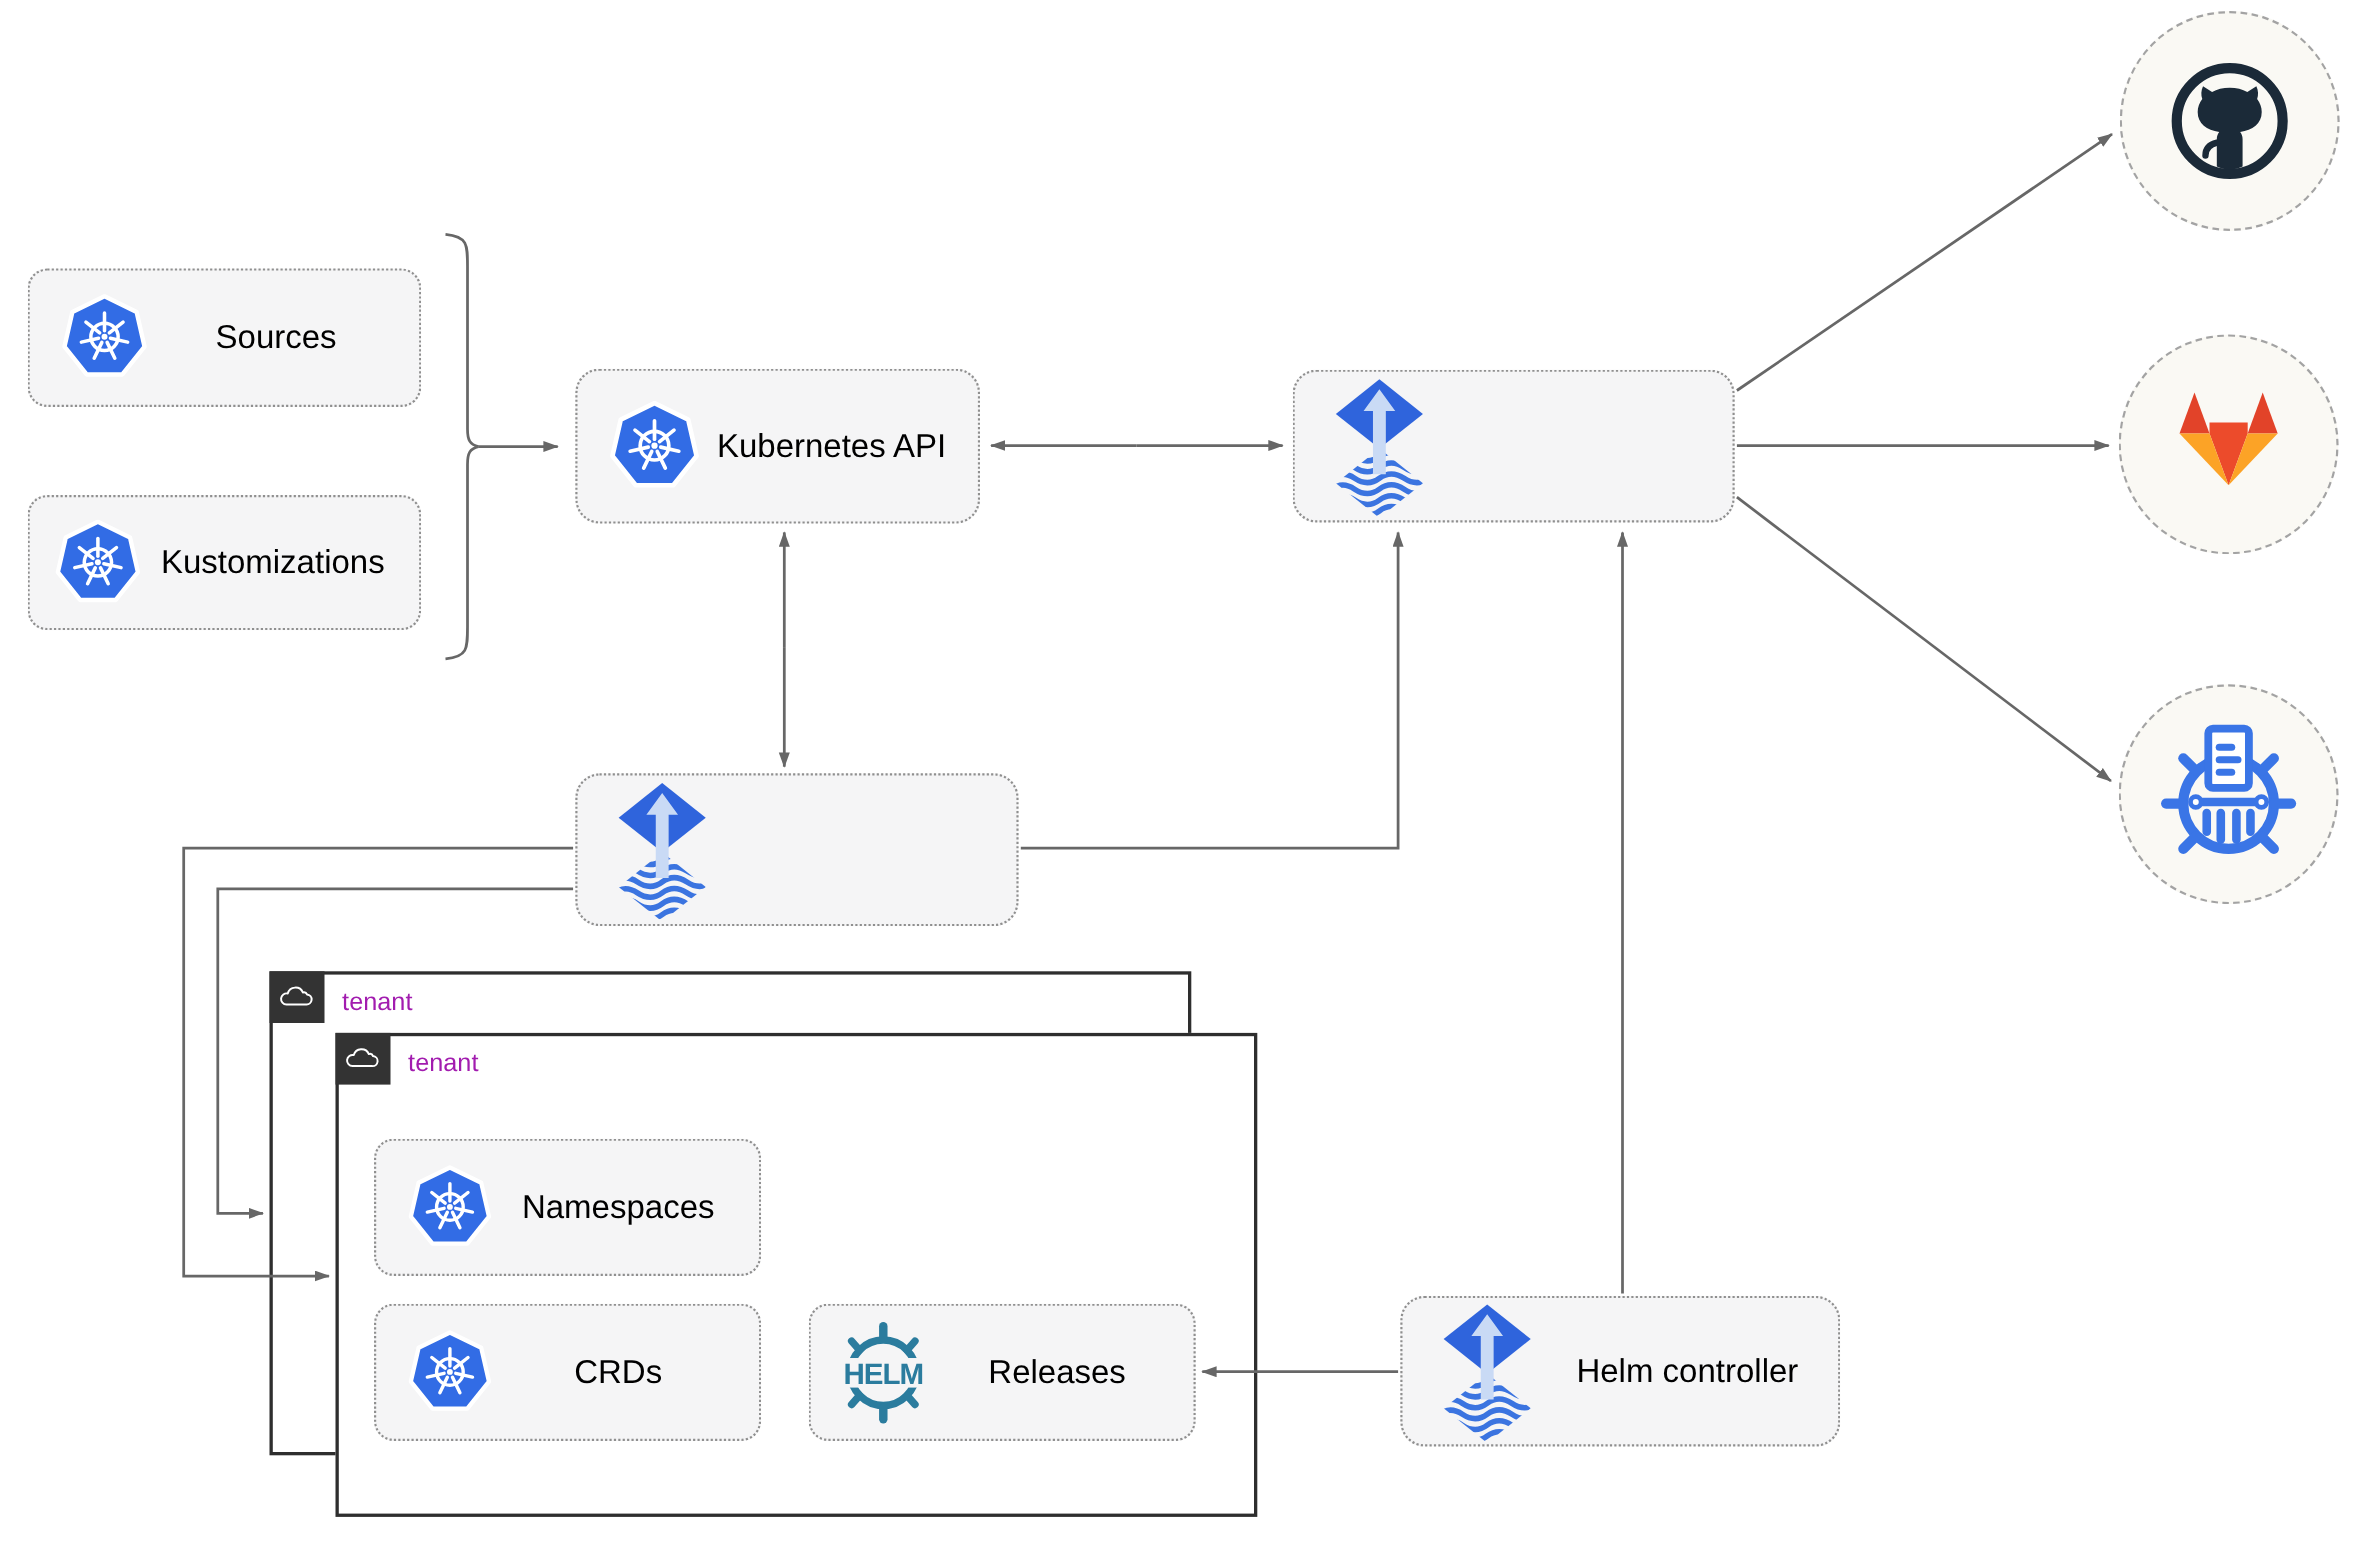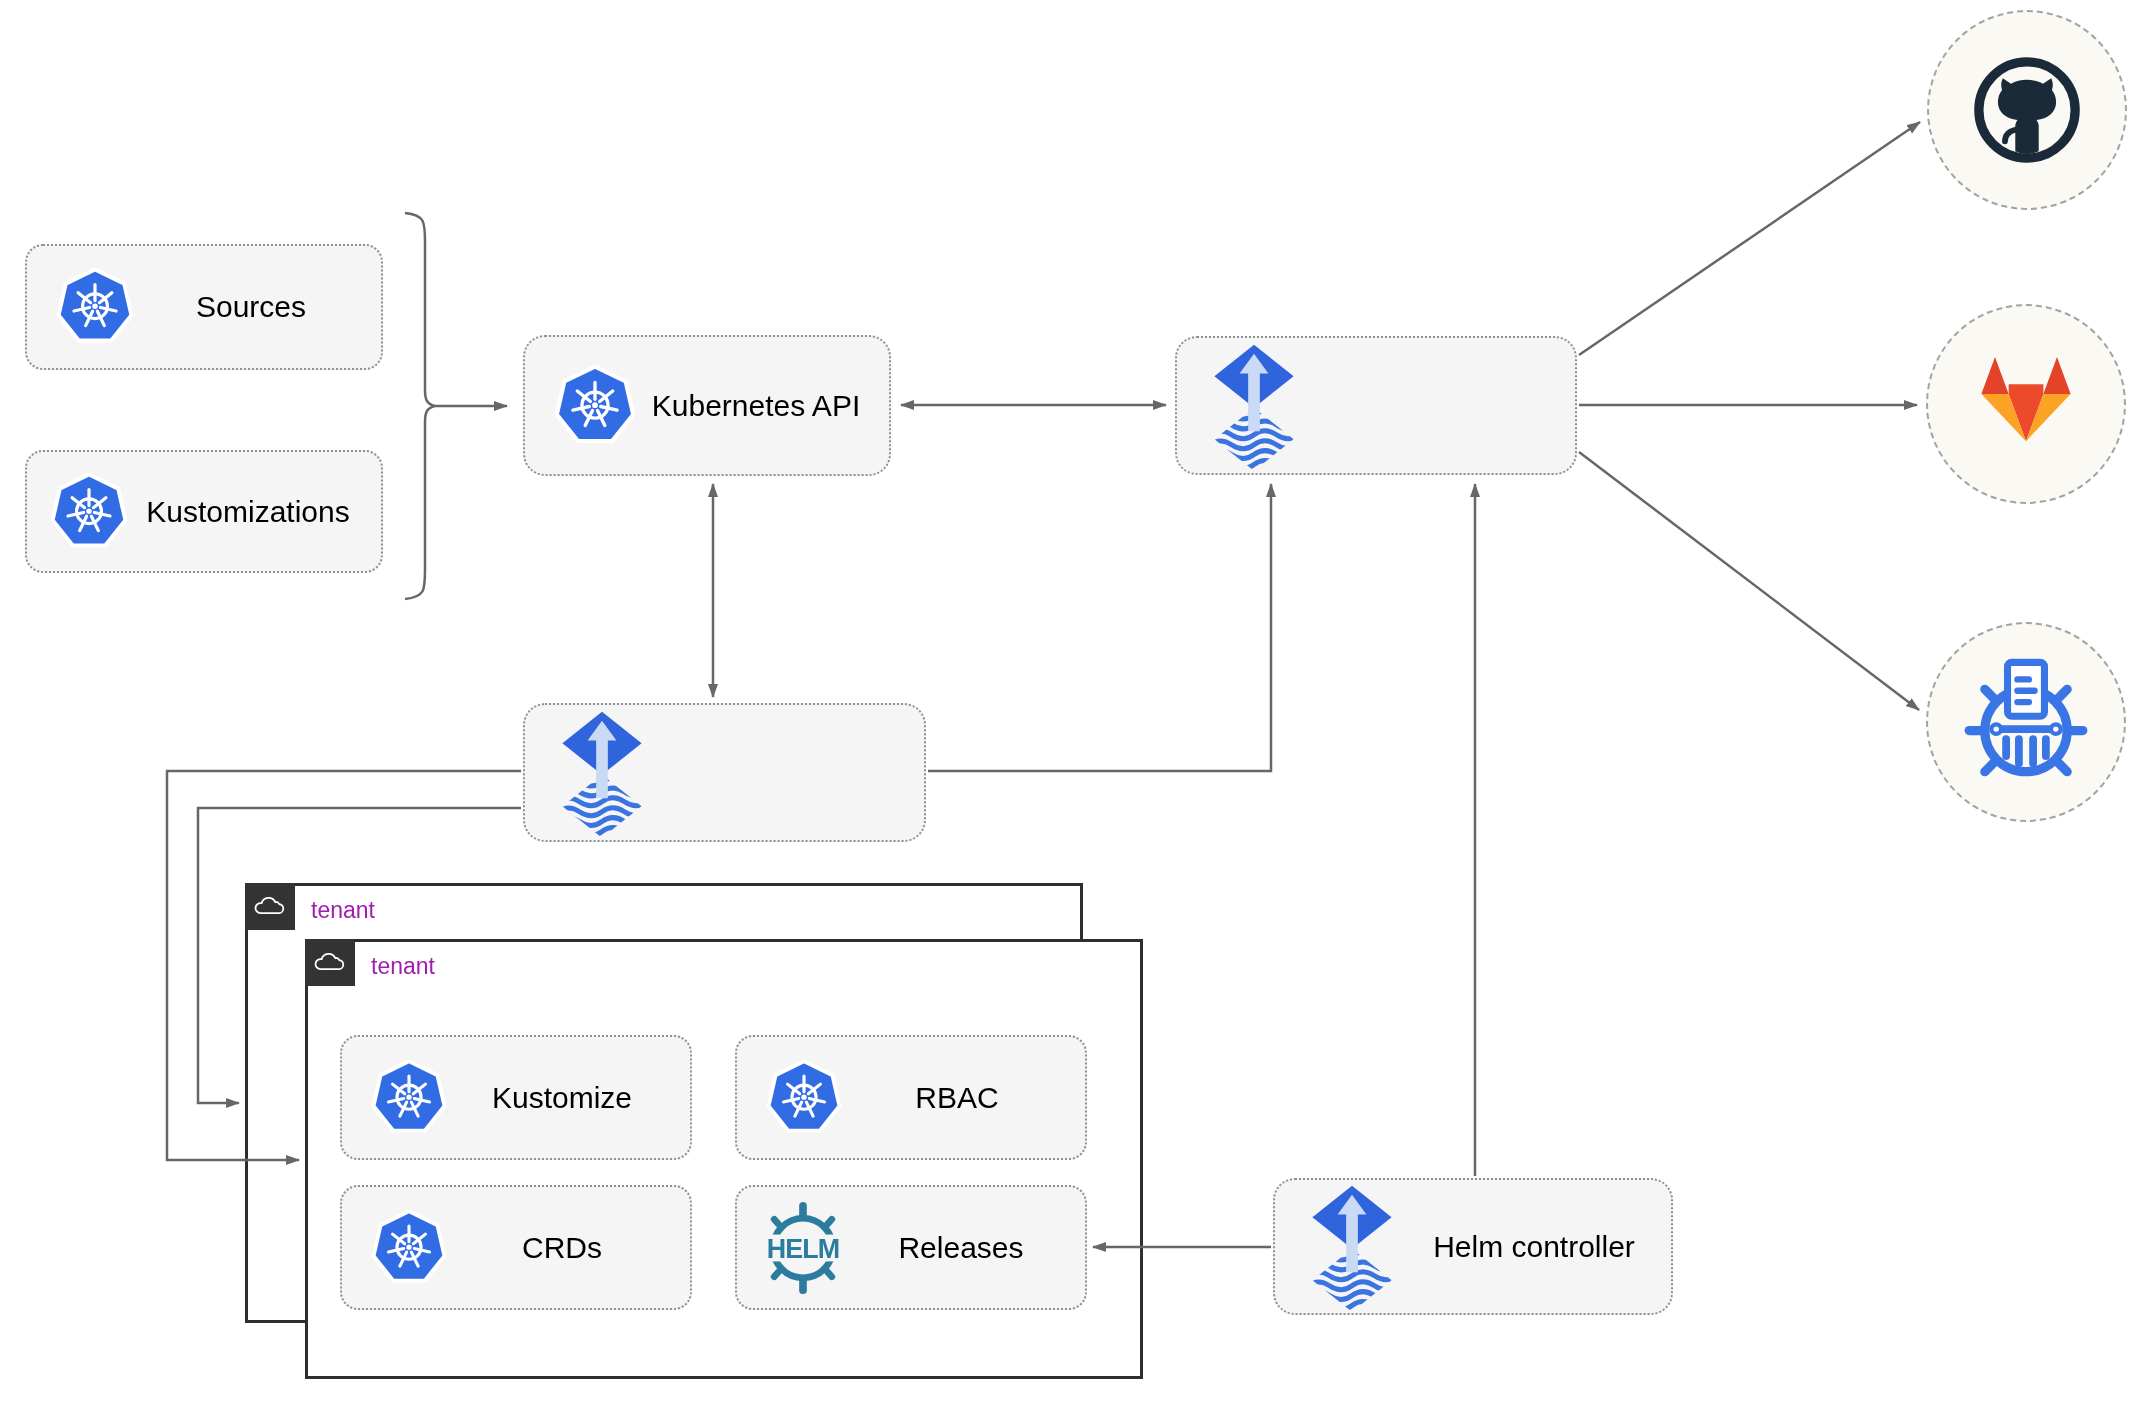--- a/index.html
+++ b/index.html
@@ -186,31 +186,23 @@
       </span>
     <span class="lbl wrap">Helm controller</span>
   </div>
 
   <div class="node" style="left:340px;top:1035px;width:352px;height:125px;">
     <span class="ic">
       <svg width="78" height="78" viewBox="0 0 100 100">
           <use href="#k8s"></use>
         </svg>
       </span>
-    <span class="lbl">Kustomize</span>
-  </div>
-
-  <div class="node" style="left:735px;top:1035px;width:352px;height:125px;">
-    <span class="ic">
-      <svg width="78" height="78" viewBox="0 0 100 100">
-          <use href="#k8s"></use>
-        </svg>
-      </span>
-    <span class="lbl">RBAC</span>
-  </div>
+    <span class="lbl">Namespaces</span>
+  </div>
+
 
   <div class="node" style="left:340px;top:1185px;width:352px;height:125px;">
     <span class="ic">
       <svg width="78" height="78" viewBox="0 0 100 100">
           <use href="#k8s"></use>
         </svg>
       </span>
     <span class="lbl">CRDs</span>
   </div>
 

